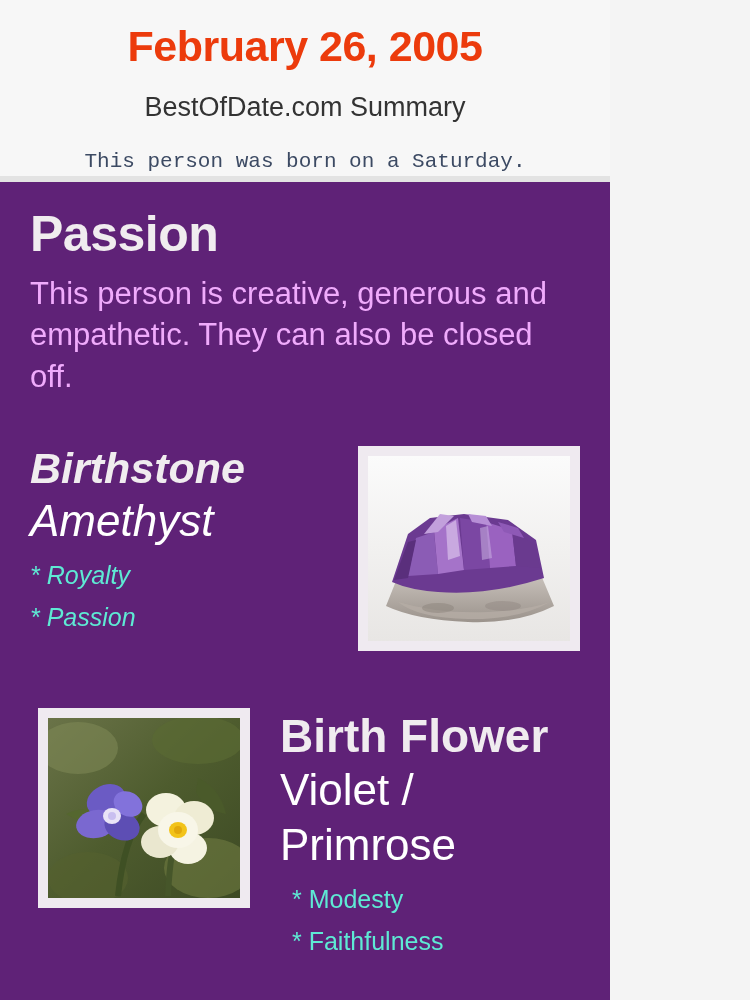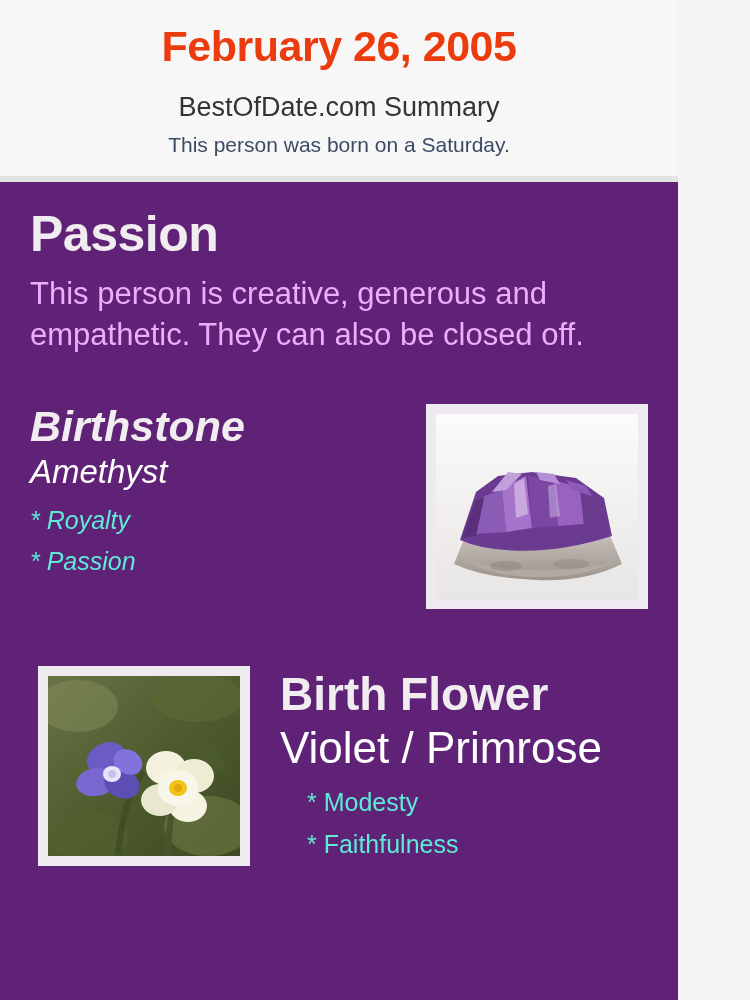--- a/index.html
+++ b/index.html
@@ -5,21 +5,21 @@
   * { box-sizing: border-box; margin: 0; padding: 0; }
   html, body {
     width: 750px;
     height: 1000px;
     background: #f4f4f4;
     font-family: "Liberation Sans", sans-serif;
     overflow: hidden;
   }
   .page {
     position: relative;
-    width: 678px;
+    width: 610px;
     height: 1000px;
     background: #ffffff;
     display: flex;
     flex-direction: column;
   }
 
   
   .header {
     background: #f7f7f7;
     padding: 22px 20px 14px 20px;
@@ -36,22 +36,23 @@
   }
   .header-site {
     color: #333333;
     font-size: 27px;
     margin-top: 20px;
     line-height: 1.2;
   }
   .header-sub {
     color: #3c4a63;
     font-size: 21px;
-    margin-top: 8px;
+    margin-top: 25px;
     line-height: 1.2;
+    font-family: Liberation Mono, monospace;
   }
 
   
   .body {
     flex: 1;
     background: #5f2277;
     padding: 26px 30px 20px 30px;
     color: #ffffff;
     position: relative;
   }
@@ -78,21 +79,21 @@
     min-height: 230px;
   }
   .stone-text { width: 430px; font-style: italic; }
   .section-title {
     font-size: 43px;
     font-weight: bold;
     color: #f0ecef;
     line-height: 1.05;
   }
   .section-value {
-    font-size: 33px;
+    font-size: 44px;
     color: #ffffff;
     line-height: 1.25;
     margin-top: 2px;
   }
   .trait {
     font-size: 25px;
     color: #5eead4;
     margin-top: 14px;
     line-height: 1.1;
   }
@@ -134,21 +135,21 @@
     position: relative;
     overflow: hidden;
     background: #4f5b32;
   }
   .flower-text {
     margin-left: 250px;
     padding-top: 4px;
   }
   .flower-text .section-title { font-size: 46px; }
   .flower-text .section-value { font-size: 44px; }
-  .flower-text .trait { margin-left: 27px; }
+  .flower-text .trait { margin-left: 12px; }
 </style>
 </head>
 <body>
 
 <div class="page">
 
   <div class="header">
     <div class="header-date">February 26, 2005</div>
     <div class="header-site">BestOfDate.com Summary</div>
     <div class="header-sub">This person was born on a Saturday.</div>

